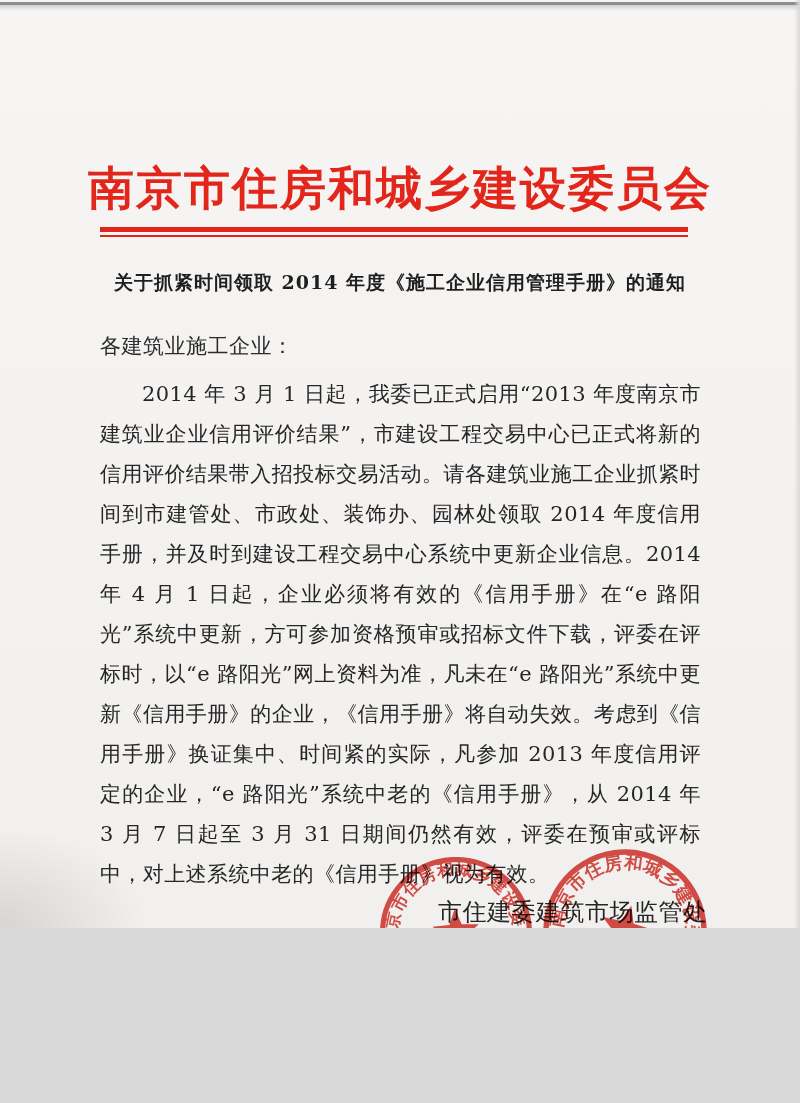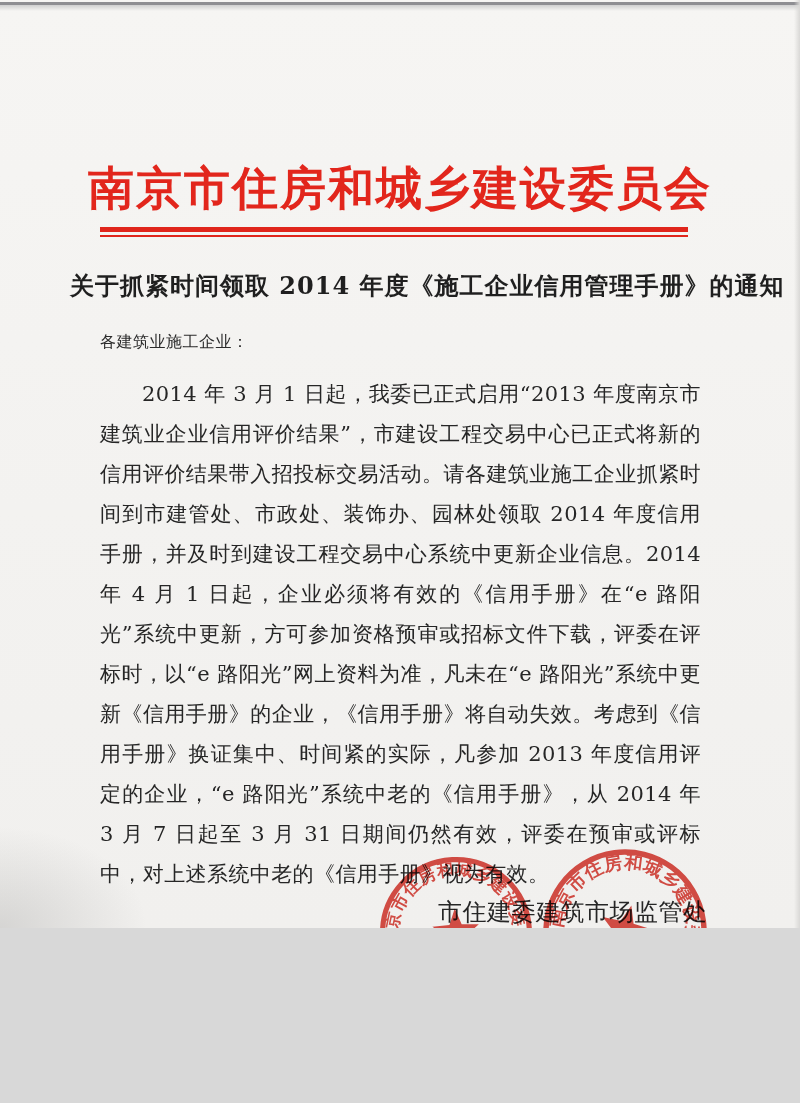--- a/index.html
+++ b/index.html
@@ -15,23 +15,23 @@
     background:radial-gradient(ellipse at 0% 100%,rgba(90,90,90,.18),transparent 65%);}
   .agency-title{
     position:absolute;top:158px;left:60px;width:680px;height:62px;
     text-align:center;font-size:46px;font-weight:bold;letter-spacing:2px;
     color:#e2261c;white-space:nowrap;
   }
   .header-rule-thick{position:absolute;top:227px;left:100px;width:588px;height:5px;background:#e0251b;}
   .header-rule-thin{position:absolute;top:235px;left:100px;width:588px;height:2px;background:#e0251b;}
   .doc-subject{
     position:absolute;top:270px;left:70px;width:660px;text-align:center;
-    font-size:24px;font-weight:600;letter-spacing:1px;color:#1f1f1f;white-space:nowrap;
+    font-size:19px;font-weight:600;letter-spacing:1px;color:#1f1f1f;white-space:nowrap;
   }
-  .salutation{position:absolute;top:332px;left:100px;font-size:16px;letter-spacing:.5px;}
+  .salutation{position:absolute;top:332px;left:100px;font-size:21px;letter-spacing:.5px;}
   .body-text{
     position:absolute;top:374px;left:100px;width:601px;
     font-size:21px;line-height:40px;letter-spacing:.4px;
     text-align:justify;text-indent:2em;color:#262626;
   }
   .signature{position:absolute;top:894px;left:438px;width:244px;text-align:left;
     font-size:24px;letter-spacing:.5px;color:#262626;}
   .signature .sig-line{height:37px;line-height:37px;white-space:nowrap;}
   .seal{position:absolute;mix-blend-mode:multiply;opacity:.88;}
   .seal-left{left:376px;top:853px;width:160px;height:160px;transform:rotate(-3deg);}

